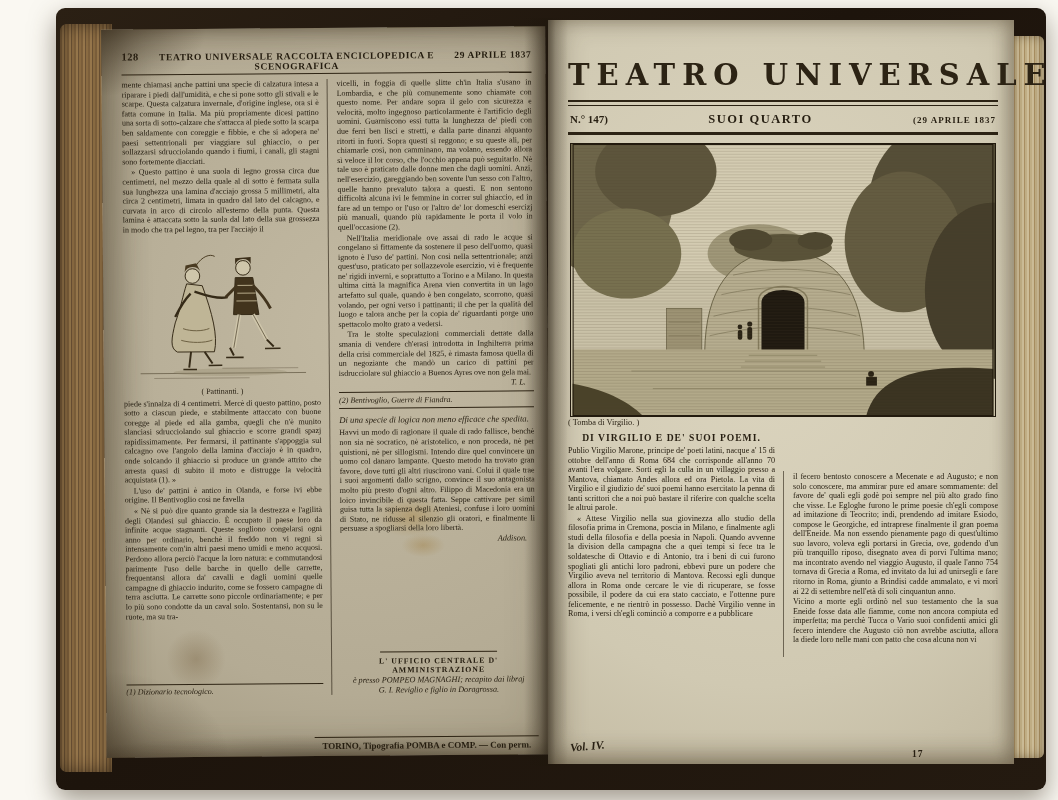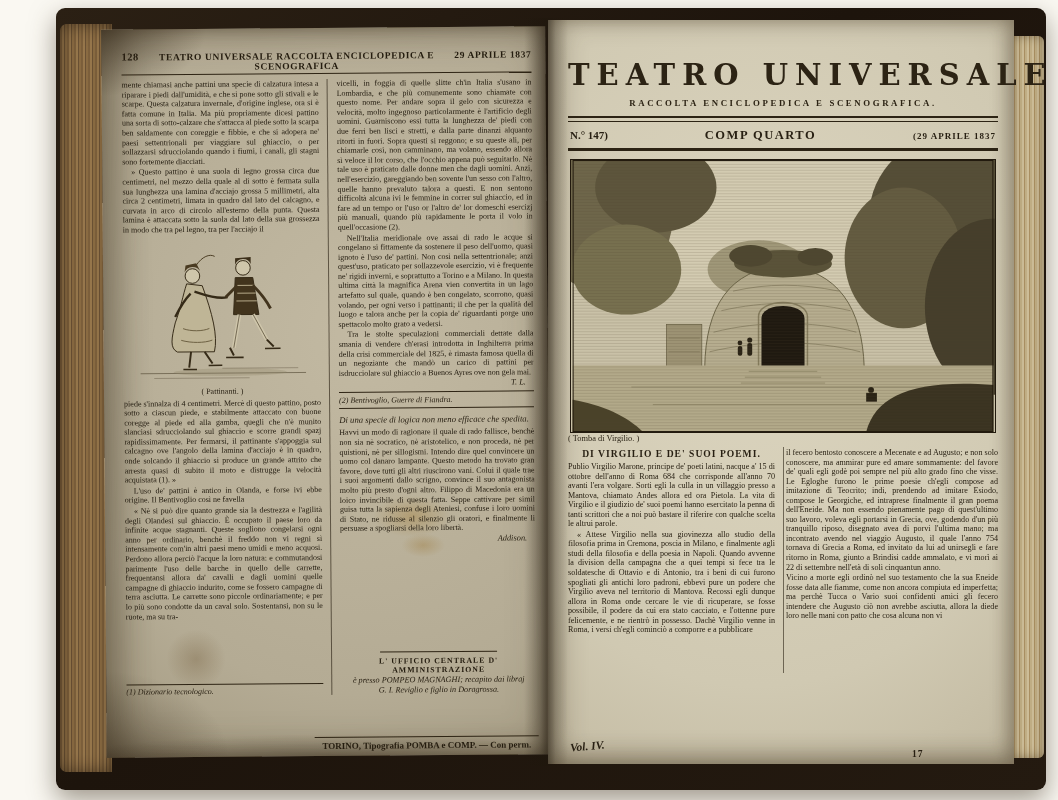--- a/index.html
+++ b/index.html
@@ -72,21 +72,21 @@
   .issue-date{font-size:9px;font-weight:bold;letter-spacing:1px;}
   .mh-rule2{border-top:1.6px solid #2c2314;}
   .price{text-align:center;font-size:8px;padding:4px 0 4px;margin:0;}
   .mh-rule3{border-top:2.6px solid #2c2314;}
   .engraving{display:block;margin:8px auto 1px;border:1px solid #221a0e;background:#c9c1a7;}
   .eng-cap{font-size:8.4px;margin:1px 0 4px;}
   .article-head{text-align:center;font-weight:bold;font-size:9.6px;letter-spacing:1px;margin:1px 0 3px;}
   .rp-cols{display:flex;height:226px;overflow:hidden;}
   .rp-col{width:50%;box-sizing:border-box;overflow:hidden;}
   .rp-col1{padding-right:8px;}
-  .rp-col2{border-left:1px solid rgba(42,33,18,.6);padding-left:2px;padding-top:1px;}
+  .rp-col2{border-left:1px solid rgba(42,33,18,.6);padding-left:9px;padding-top:1px;margin-top:40px;}
   p.rt{font-size:8.1px;line-height:1.18;text-align:justify;margin:0 0 1px;text-indent:9px;color:#231b0e;}
   p.rt.noind{text-indent:0;}
   .rp-vol{position:absolute;left:22px;bottom:12px;font-style:italic;font-weight:bold;font-size:11.5px;transform:rotate(-5deg);}
   .rp-pagenum{position:absolute;left:364px;bottom:5px;font-size:9.5px;font-weight:bold;letter-spacing:1px;}
 </style>
 </head>
 <body>
 
 <div class="photo">
   <div class="cover"></div>
@@ -166,25 +166,24 @@
           </div>
         </div>
       </div>
       <div class="lp-footer">TORINO, Tipografia POMBA e COMP. — Con perm.</div>
     </div>
   </div>
 
   <div class="right-page">
     <div class="rp-content">
       <div class="masthead-title">TEATRO UNIVERSALE</div>
-      <div class="masthead-sub">RACCOLTA ENCICLOPEDICA E SCENOGRAFICA.</div>
       <div class="mh-rule1"></div>
       <div class="issue-row">
         <span class="issue-no">N.° 147)</span>
-        <span class="issue-anno">COMP QUARTO</span>
+        <span class="issue-anno">SUOI QUARTO</span>
         <span class="issue-date">(29 APRILE 1837</span>
       </div>
       <div class="mh-rule2"></div>
       <div class="mh-rule3"></div>
 
       <svg class="engraving" width="424" height="272" viewBox="0 0 430 278">
         <defs>
           <pattern id="hx" width="4" height="3" patternUnits="userSpaceOnUse">
             <path d="M0 1.5 H4" stroke="#4a4229" stroke-width="0.5" opacity="0.3"></path>
           </pattern>

